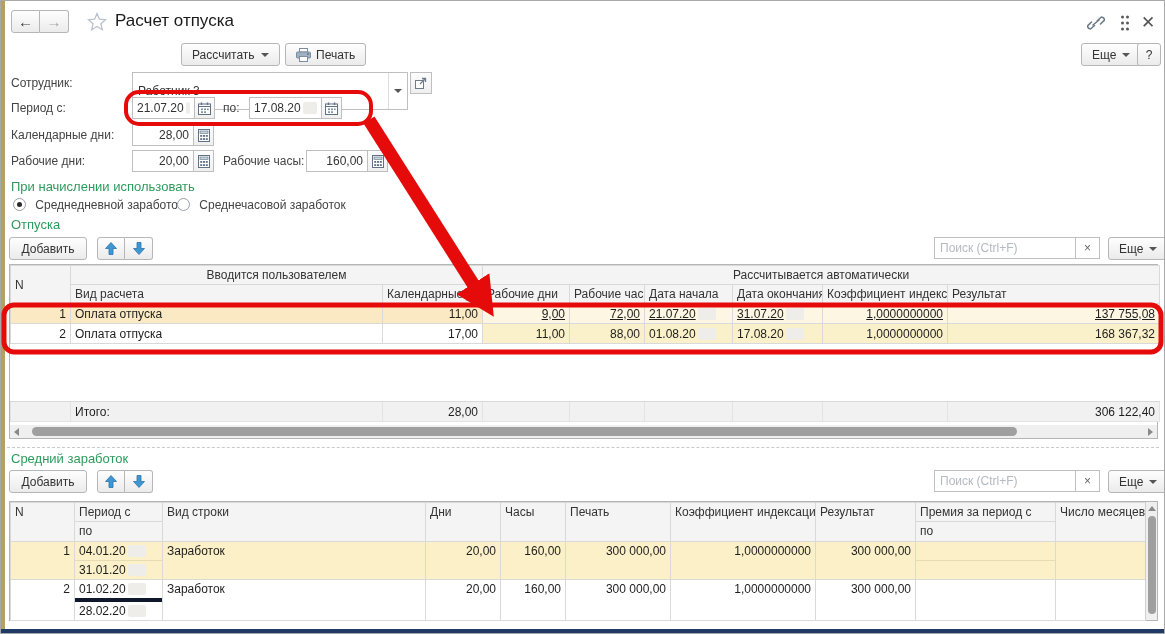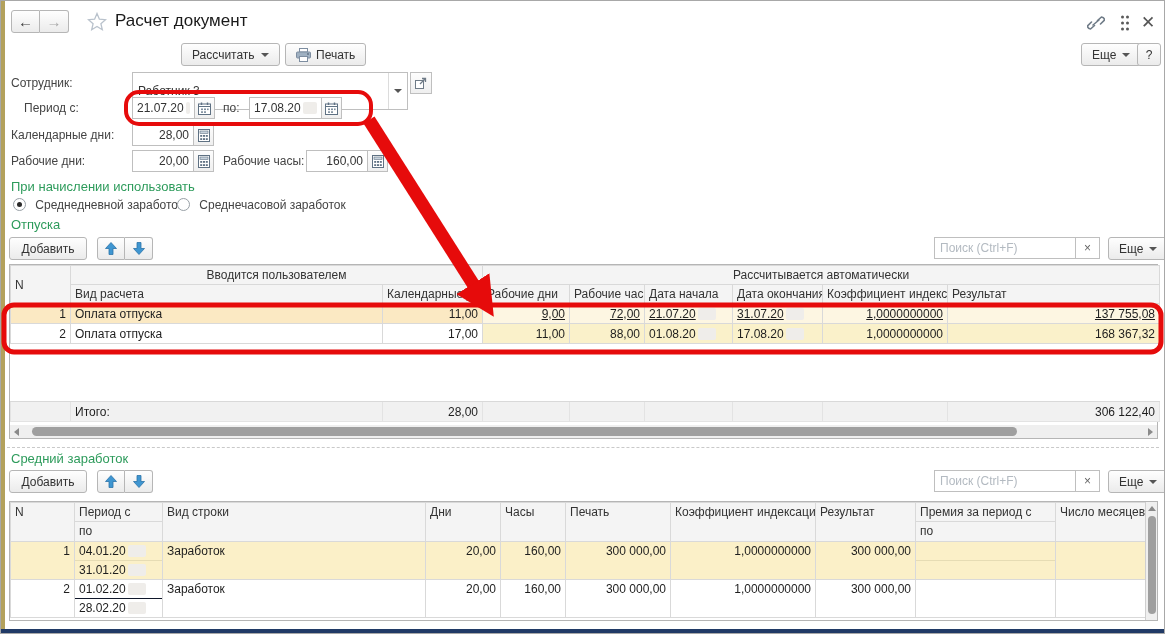--- a/index.html
+++ b/index.html
@@ -62,21 +62,21 @@
   tr.sel td.edit{background:#fbe9c3;}
   tr.sel td.auto{background:#fdf6e2;text-decoration:underline;}
   tr.norm td.edit{background:#fff;}
   tr.norm td.auto{background:#faf1ca;}
   tr.filler td{border-left:none;border-right:none;border-top:none;border-bottom:1px solid #d9d9d9;background:#fff;height:58px;}
   tr.tot td{background:#f1f1f1;border-color:#e3e3e3;}
 
   
   .t2 td{vertical-align:top;}
   .subcell{height:18px;line-height:18px;}
-  .subcell.divided{border-bottom:1px solid #0f172a;}
+  .subcell.divided{border-bottom:4px solid #0f172a;}
   tr.sel2 td{background:#fbf0c8;}
   tr.sel2 .subcell.divided{border-bottom:1px solid #e6dcb4;}
   tr.norm2 td{background:#fff;}
   .thstack{padding:0;}
   .thstack .subcell{padding:0 4px;}
   .thstack .subcell.divided{border-bottom:1px solid #d9d9d9;}
 
   
   .hscroll{position:absolute;left:0;bottom:0;height:13px;background:#efefef;display:flex;align-items:center;}
   .hthumb{position:absolute;top:2px;height:9px;background:#9f9f9f;border-radius:5px;}
@@ -105,21 +105,21 @@
     <div class="btn">
         <span class="arrow-back">←</span>
       </div>
     <div class="btn">
         <span class="arrow-fwd">→</span>
       </div>
   </div>
   <svg class="abs" style="left:86px;top:11px;" width="20" height="20" viewBox="0 0 20 20">
     <path d="M10 1.5 L12.4 7.2 L18.5 7.7 L13.9 11.7 L15.3 17.7 L10 14.5 L4.7 17.7 L6.1 11.7 L1.5 7.7 L7.6 7.2 Z" fill="none" stroke="#b9c2cc" stroke-width="1.3"></path>
   </svg>
-  <div class="abs title" style="left:114px;top:10px;">Расчет документ</div>
+  <div class="abs title" style="left:114px;top:10px;">Расчет отпуска</div>
 
   <svg class="abs" style="left:1086px;top:14px;" width="18" height="16" viewBox="0 0 18 16">
     <g fill="none" stroke="#6f7b87" stroke-width="1.6" stroke-linecap="round">
       <path d="M7.5 10.5 L3.5 14 a3.2 3.2 0 0 1 -3 -3 L4.5 7"></path>
       <path d="M10.5 5.5 L14.5 2 a3.2 3.2 0 0 1 3 3 L13.5 9"></path>
       <path d="M6 10 L12 5"></path>
     </g>
   </svg>
   <svg class="abs" style="left:1118px;top:13px;" width="12" height="18" viewBox="0 0 12 18">
     <g fill="#5a5a5a">
@@ -159,21 +159,21 @@
         <span class="caret" style="margin:0;"></span>
       </span>
   </div>
   <div class="abs iconbtn" style="left:409px;top:71px;width:22px;border-left:1px solid #bfbfbf;">
     <svg width="12" height="12" viewBox="0 0 12 12">
       <rect x="0.5" y="3.5" width="8" height="8" fill="#fff" stroke="#6f7b87"></rect>
       <path d="M5 7 L10.5 1.5 M7 1.5 h3.5 v3.5" fill="none" stroke="#6f7b87" stroke-width="1.3"></path>
     </svg>
   </div>
 
-  <div class="abs lbl" style="left:23px;top:100px;">Период с:</div>
+  <div class="abs lbl" style="left:10px;top:100px;">Период с:</div>
   <div class="abs field" style="left:131px;top:96px;width:63px;">
     <span>21.07.20</span>
       <span class="redact"></span>
   </div>
   <div class="abs iconbtn" style="left:194px;top:96px;">
     <svg width="13" height="13" viewBox="0 0 13 13">
       <rect x="0.5" y="2" width="12" height="10.5" fill="#fff" stroke="#5f7183"></rect>
       <line x1="0.5" y1="4.5" x2="12.5" y2="4.5" stroke="#5f7183"></line>
       <line x1="3.5" y1="0.5" x2="3.5" y2="3" stroke="#5f7183" stroke-width="1.4"></line>
       <line x1="9.5" y1="0.5" x2="9.5" y2="3" stroke="#5f7183" stroke-width="1.4"></line>

